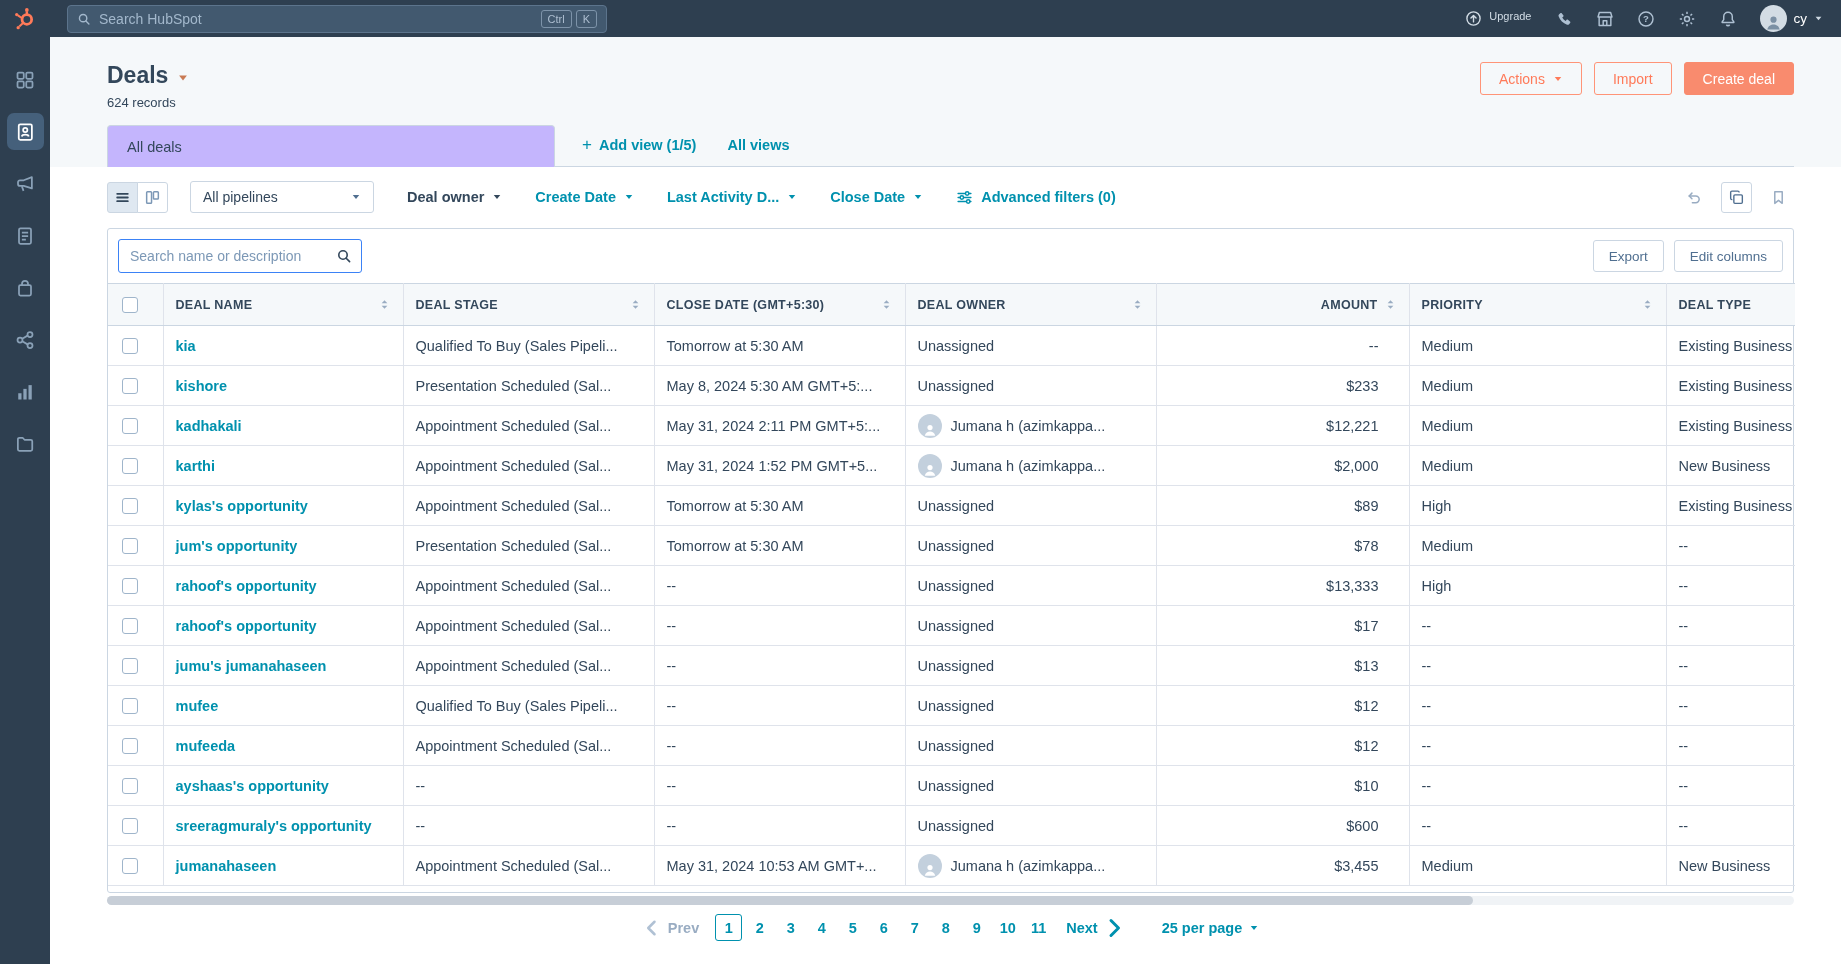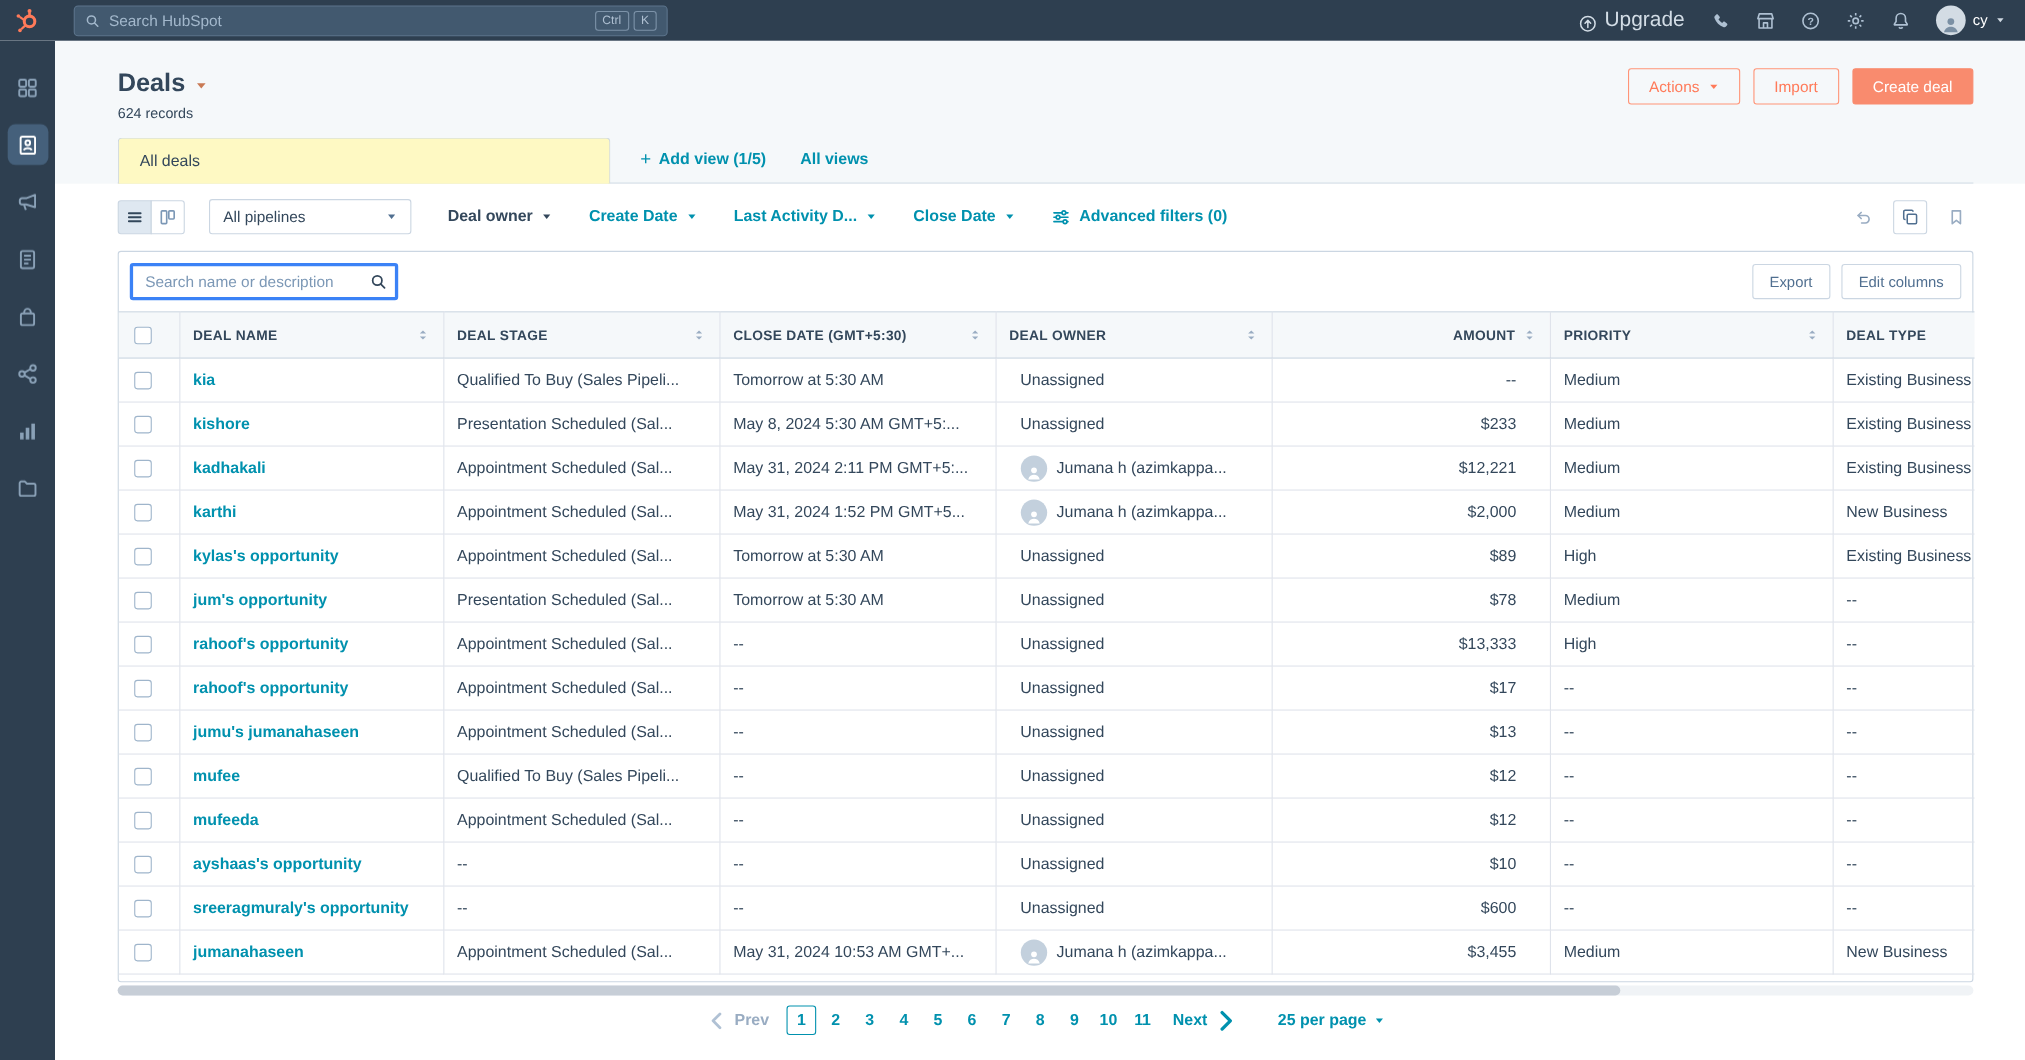--- a/index.html
+++ b/index.html
@@ -24,21 +24,21 @@
     padding: 0 9px; gap: 8px; cursor: text;
   }
   .topbar-search .ph { color: #a3b8cc; font-size: 14px; }
   .topbar-search .s-ic { width: 14px; height: 14px; color: #a3b8cc; }
   .kbd-group { margin-left: auto; display: flex; gap: 4px; }
   .kbd {
     border: 1px solid #7d93a9; border-radius: 3px; color: #aebfd1;
     font-size: 11px; padding: 1px 6px; line-height: 14px;
   }
   .topbar-right { margin-left: auto; display: flex; align-items: center; gap: 23px; padding-right: 18px; }
-  .upgrade { display: flex; align-items: flex-end; gap: 7px; color: #d2dce5; font-size: 19px; cursor: pointer; }
+  .upgrade { display: flex; align-items: flex-start; gap: 7px; color: #d2dce5; font-size: 11px; cursor: pointer; }
   .upgrade svg { width: 17px; height: 17px; }
   .tb-ic { width: 18px; height: 18px; color: #aec0d2; cursor: pointer; }
   .account { display: flex; align-items: center; gap: 7px; cursor: pointer; }
   .avatar {
     width: 27px; height: 27px; border-radius: 50%; background: #d3dce4;
     display: flex; align-items: flex-end; justify-content: center; overflow: hidden;
   }
   .avatar svg { width: 19px; height: 19px; color: #7b90a4; }
   .account .acc-label { color: #fff; font-size: 13.5px; }
   .account .caret { width: 9px; height: 9px; color: #cfd9e2; }
@@ -68,21 +68,21 @@
   .head-actions { display: flex; gap: 12px; }
   .btn { height: 33px; border-radius: 3px; font-size: 14px; font-family: inherit;
          display: inline-flex; align-items: center; gap: 8px; padding: 0 18px; cursor: pointer; }
   .btn-secondary { background: transparent; border: 1px solid #ff9477; color: #ff7a59; }
   .btn-primary { background: #f98b6e; border: 1px solid #f98b6e; color: #fff; }
   .btn .caret { width: 10px; height: 10px; color: #ff7a59; }
 
   
   .tabbar { display: flex; align-items: flex-end; margin-top: 15px; border-bottom: 1px solid #cbd6e2; height: 42px; }
   .tab-active {
-    width: 448px; height: 42px; background: #fef9c3; border: 1px solid #cbd6e2; border-bottom: none;
+    width: 448px; height: 42px; background: #c4b5fd; border: 1px solid #cbd6e2; border-bottom: none;
     border-radius: 4px 4px 0 0; display: flex; align-items: center; padding: 16px 19px;
     font-size: 14.5px; color: #33475b; margin-bottom: -1px; cursor: pointer;
   }
   .tab-link { color: #0091ae; font-size: 14.5px; font-weight: 600; display: flex;
               align-items: center; gap: 7px; padding-bottom: 13px; margin-left: 27px; cursor: pointer; }
   .tab-link .plus { font-size: 17px; font-weight: 400; line-height: 14px; }
   .tab-link.allviews { margin-left: 31px; }
 
   
   .panel { background: #fff; margin: 0 -47px 0 -57px; padding: 0 47px 30px 57px; min-height: 800px; }
@@ -113,21 +113,21 @@
   .tool-btn { width: 31px; height: 31px; display: flex; align-items: center; justify-content: center;
               color: #99acc2; background: transparent; border: none; cursor: pointer; }
   .tool-btn.bordered { border: 1px solid #cbd6e2; border-radius: 3px; background: #fff; color: #506f90; }
   .tool-btn svg { width: 17px; height: 17px; }
 
   
   .table-card { margin-top: 15px; border: 1px solid #cbd6e2; border-radius: 3px; background: #fff; }
   .table-controls { display: flex; justify-content: space-between; align-items: center; padding: 10px; }
   .table-search { position: relative; }
   .table-search input {
-    width: 244px; height: 34px; border: 3px solid #3b82f6; border-radius: 3px;
+    width: 244px; height: 34px; border: 1px solid #3b82f6; border-radius: 3px;
     padding: 0 36px 0 11px; font-size: 14px; font-family: inherit; color: #33475b; outline: none;
   }
   .table-search input::placeholder { color: #7c98b6; }
   .table-search .s-ic { position: absolute; right: 10px; top: 9px; width: 16px; height: 16px; color: #33475b; pointer-events: none; }
   .tc-right { display: flex; gap: 10px; }
   .tc-btn { height: 32px; border: 1px solid #cbd6e2; border-radius: 3px; background: #fff;
             color: #506f90; font-size: 13.5px; font-family: inherit; padding: 0 15px; cursor: pointer; }
 
   table { width: 100%; border-collapse: collapse; table-layout: fixed; }
   thead th {
@@ -147,21 +147,21 @@
     border-bottom: 1px solid #dfe3eb; border-right: 1px solid #dfe3eb;
     white-space: nowrap; overflow: hidden;
   }
   tbody td:last-child { border-right: none; }
   td.cb, th.cb { padding: 0 0 0 14px; }
   input[type="checkbox"] {
     appearance: none; -webkit-appearance: none; width: 16px; height: 16px;
     border: 1px solid #9fb5cb; border-radius: 3px; background: #fff; cursor: pointer; display: block;
   }
   .deal-link { color: #0091ae; font-weight: 600; cursor: pointer; text-decoration: none; }
-  .owner-cell { display: flex; align-items: center; gap: 9px; margin-left: 10px; }
+  .owner-cell { display: flex; align-items: center; gap: 9px; }
   .owner-avatar { width: 24px; height: 24px; border-radius: 50%; background: #c3d0dd;
                   display: flex; align-items: flex-end; justify-content: center; overflow: hidden; flex: none; }
   .owner-avatar svg { width: 16px; height: 16px; color: #fff; }
   td.amount { text-align: right; padding-right: 30px; }
   .partial-row { height: 6px; }
 
   
   .hscroll { margin-top: 3px; height: 9px; border-radius: 5px; background: #f0f3f6; }
   .hscroll .thumb { height: 9px; width: 81%; border-radius: 5px; background: #c7ced7; cursor: grab; }
 

